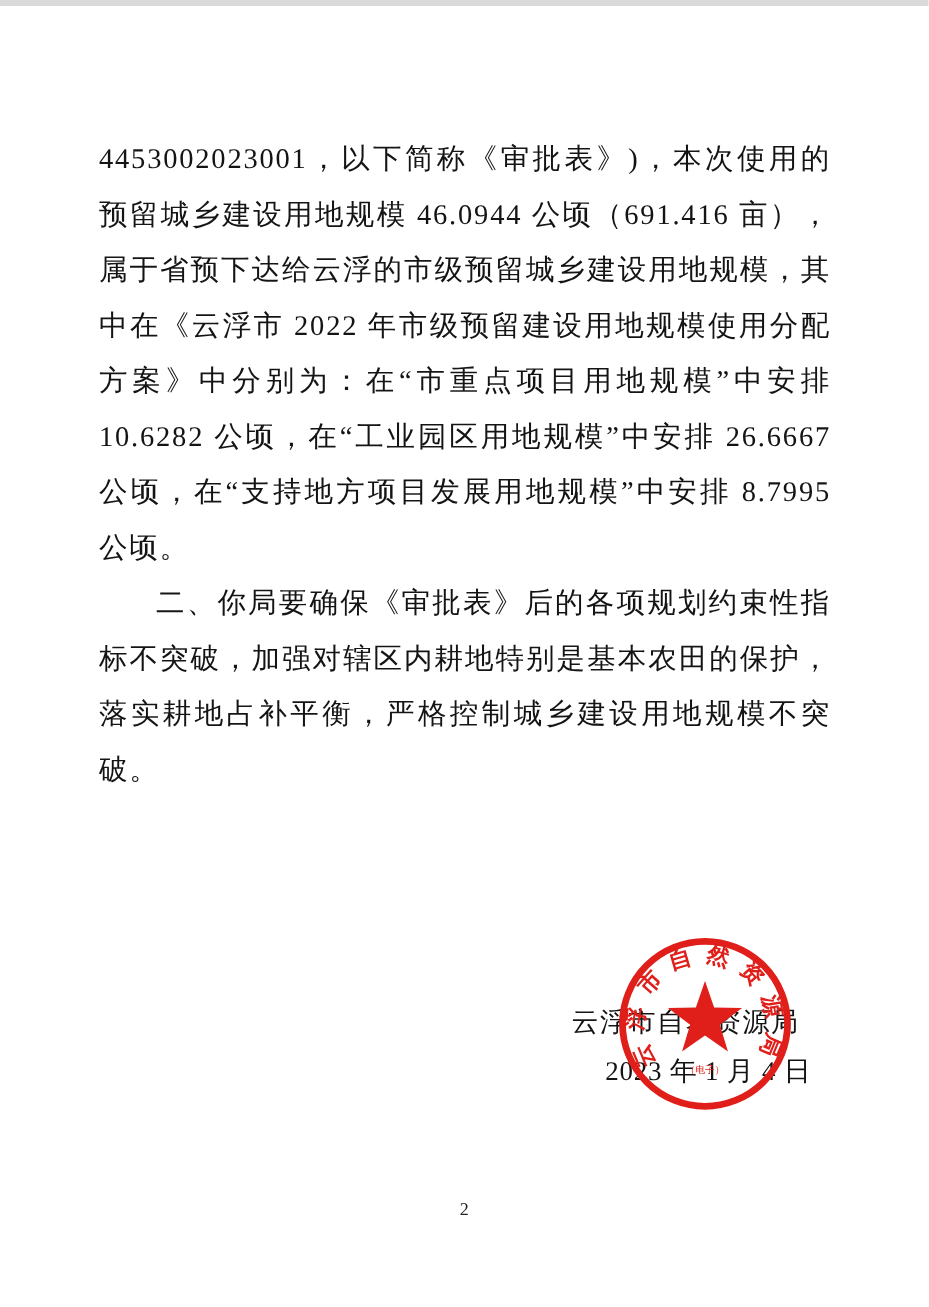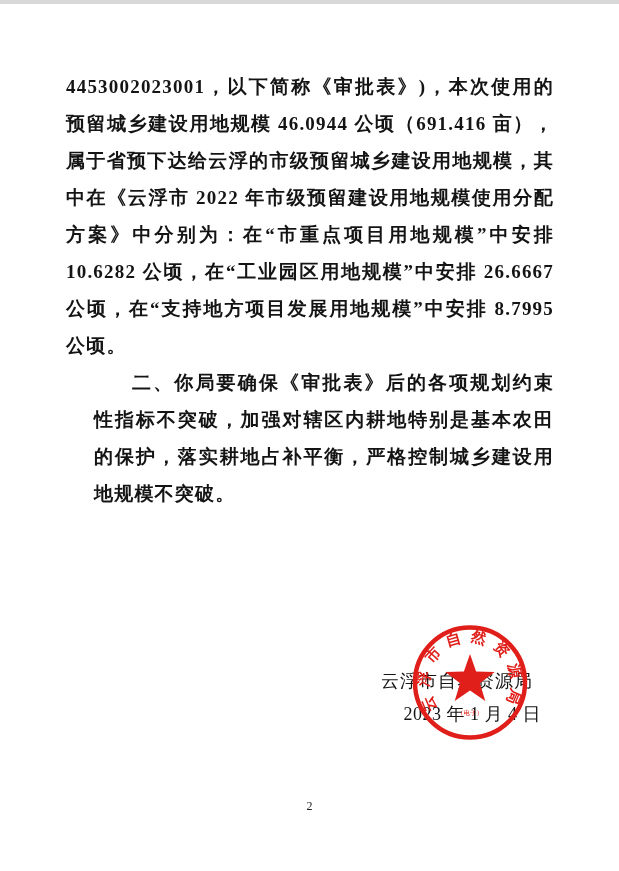--- a/index.html
+++ b/index.html
@@ -9,31 +9,31 @@
     position: relative;
     overflow: hidden;
     font-family: "Liberation Serif", "DejaVu Serif", serif;
     color: #141414;
   }
   .top-strip {
     position: absolute; top: 0; left: 0; right: 0; height: 4px;
     background: #d9d9d9;
   }
   .content {
-    position: absolute; left: 66px; top: 68px; width: 488px; font-weight: bold;
+    position: absolute; left: 66px; top: 88px; width: 488px;
   }
   p.para {
     margin: 0;
     font-size: 19px;
     line-height: 37px;
     text-align: justify;
     letter-spacing: 1.2px;
     color: #141414;
   }
-  p.para.indent { text-indent: 38px; margin-left: 28px; }
+  p.para.indent { text-indent: 38px; }
   .signature-org {
     position: absolute; top: 669px; right: 86px;
     font-size: 18px; letter-spacing: 1px; color: #141414;
     white-space: nowrap;
   }
   .signature-date {
     position: absolute; top: 702px; right: 78px;
     font-size: 18px; letter-spacing: 0.5px; color: #141414;
     white-space: nowrap;
   }

